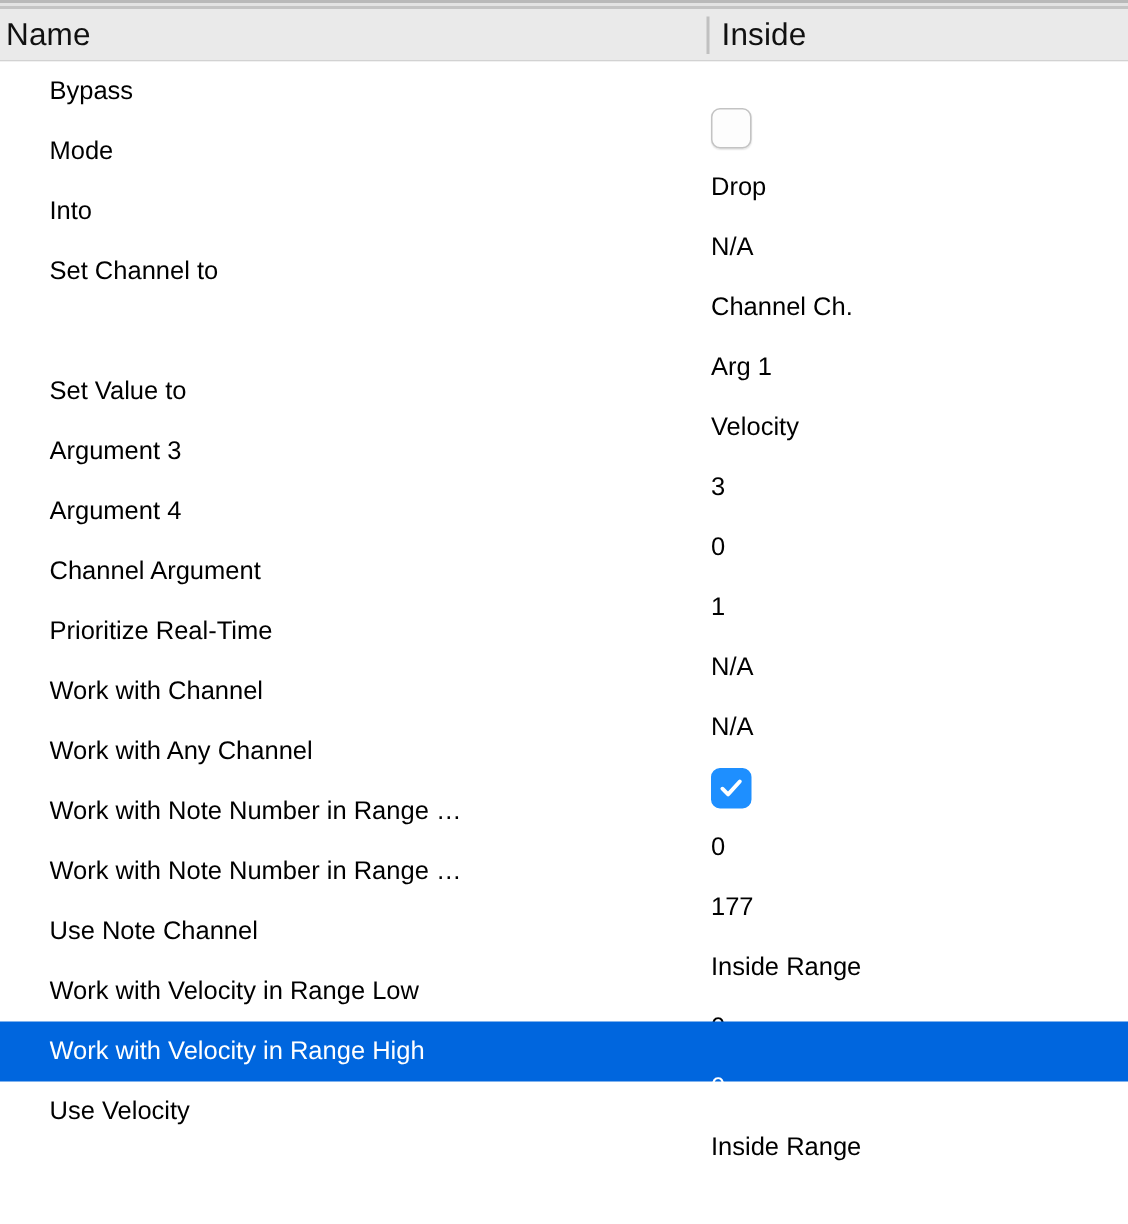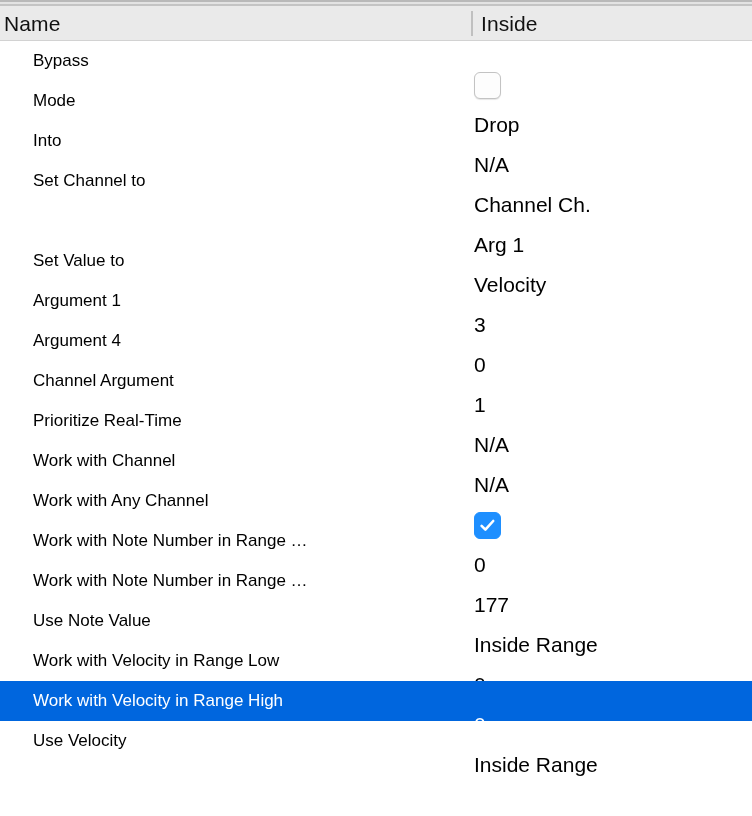--- a/index.html
+++ b/index.html
@@ -113,21 +113,21 @@
     white-space: nowrap;
     overflow: hidden;
     text-overflow: clip;
   }
   .prop-row.selected .row-name { color: #ffffff; }
 
   .row-value {
     position: absolute;
     left: 474px;
     right: 6px;
-    font-size: 21px;
+    font-size: 17px;
     color: #000000;
     white-space: nowrap;
     display: flex;
     align-items: center;
     margin-top: 48px;
   }
   .prop-row.selected .row-value { color: #ffffff; }
 
   
   .checkbox {
@@ -198,21 +198,21 @@
           <span class="value-text">Arg 1</span>
         </div>
       </div>
       <div class="prop-row">
         <div class="row-name">Set Value to</div>
         <div class="row-value">
           <span class="value-text">Velocity</span>
         </div>
       </div>
       <div class="prop-row">
-        <div class="row-name">Argument 1</div>
+        <div class="row-name">Argument 3</div>
         <div class="row-value">
           <span class="value-text">3</span>
         </div>
       </div>
       <div class="prop-row">
         <div class="row-name">Argument 4</div>
         <div class="row-value">
           <span class="value-text">0</span>
         </div>
       </div>
@@ -250,21 +250,21 @@
           <span class="value-text">0</span>
         </div>
       </div>
       <div class="prop-row">
         <div class="row-name">Work with Note Number in Range …</div>
         <div class="row-value">
           <span class="value-text">177</span>
         </div>
       </div>
       <div class="prop-row">
-        <div class="row-name">Use Note Value</div>
+        <div class="row-name">Use Note Channel</div>
         <div class="row-value">
           <span class="value-text">Inside Range</span>
         </div>
       </div>
       <div class="prop-row">
         <div class="row-name">Work with Velocity in Range Low</div>
         <div class="row-value">
           <span class="value-text">0</span>
         </div>
       </div>

